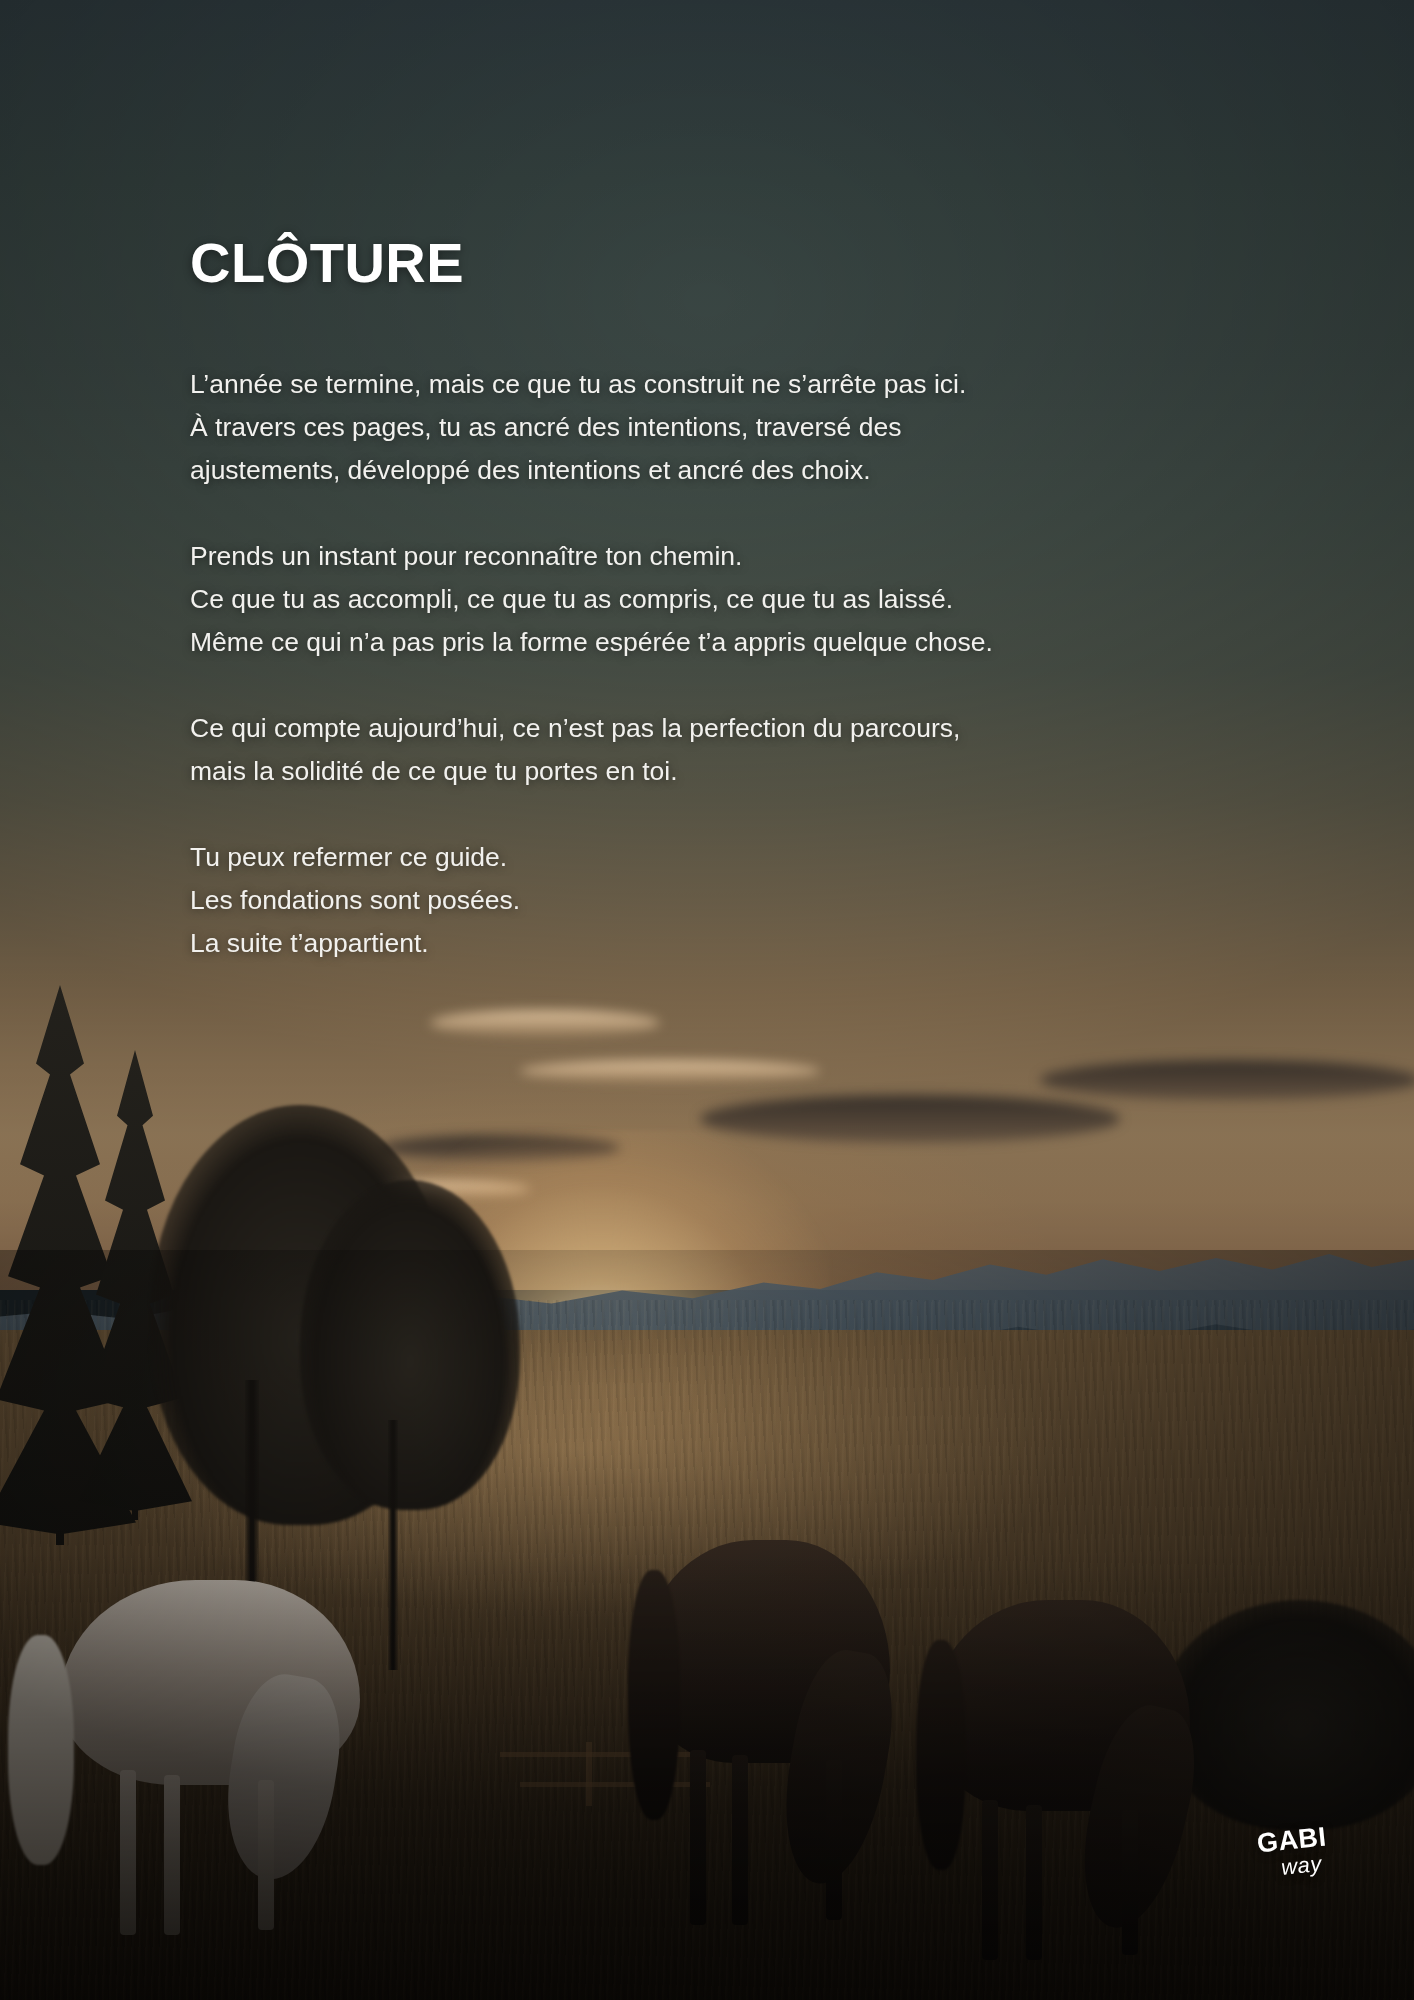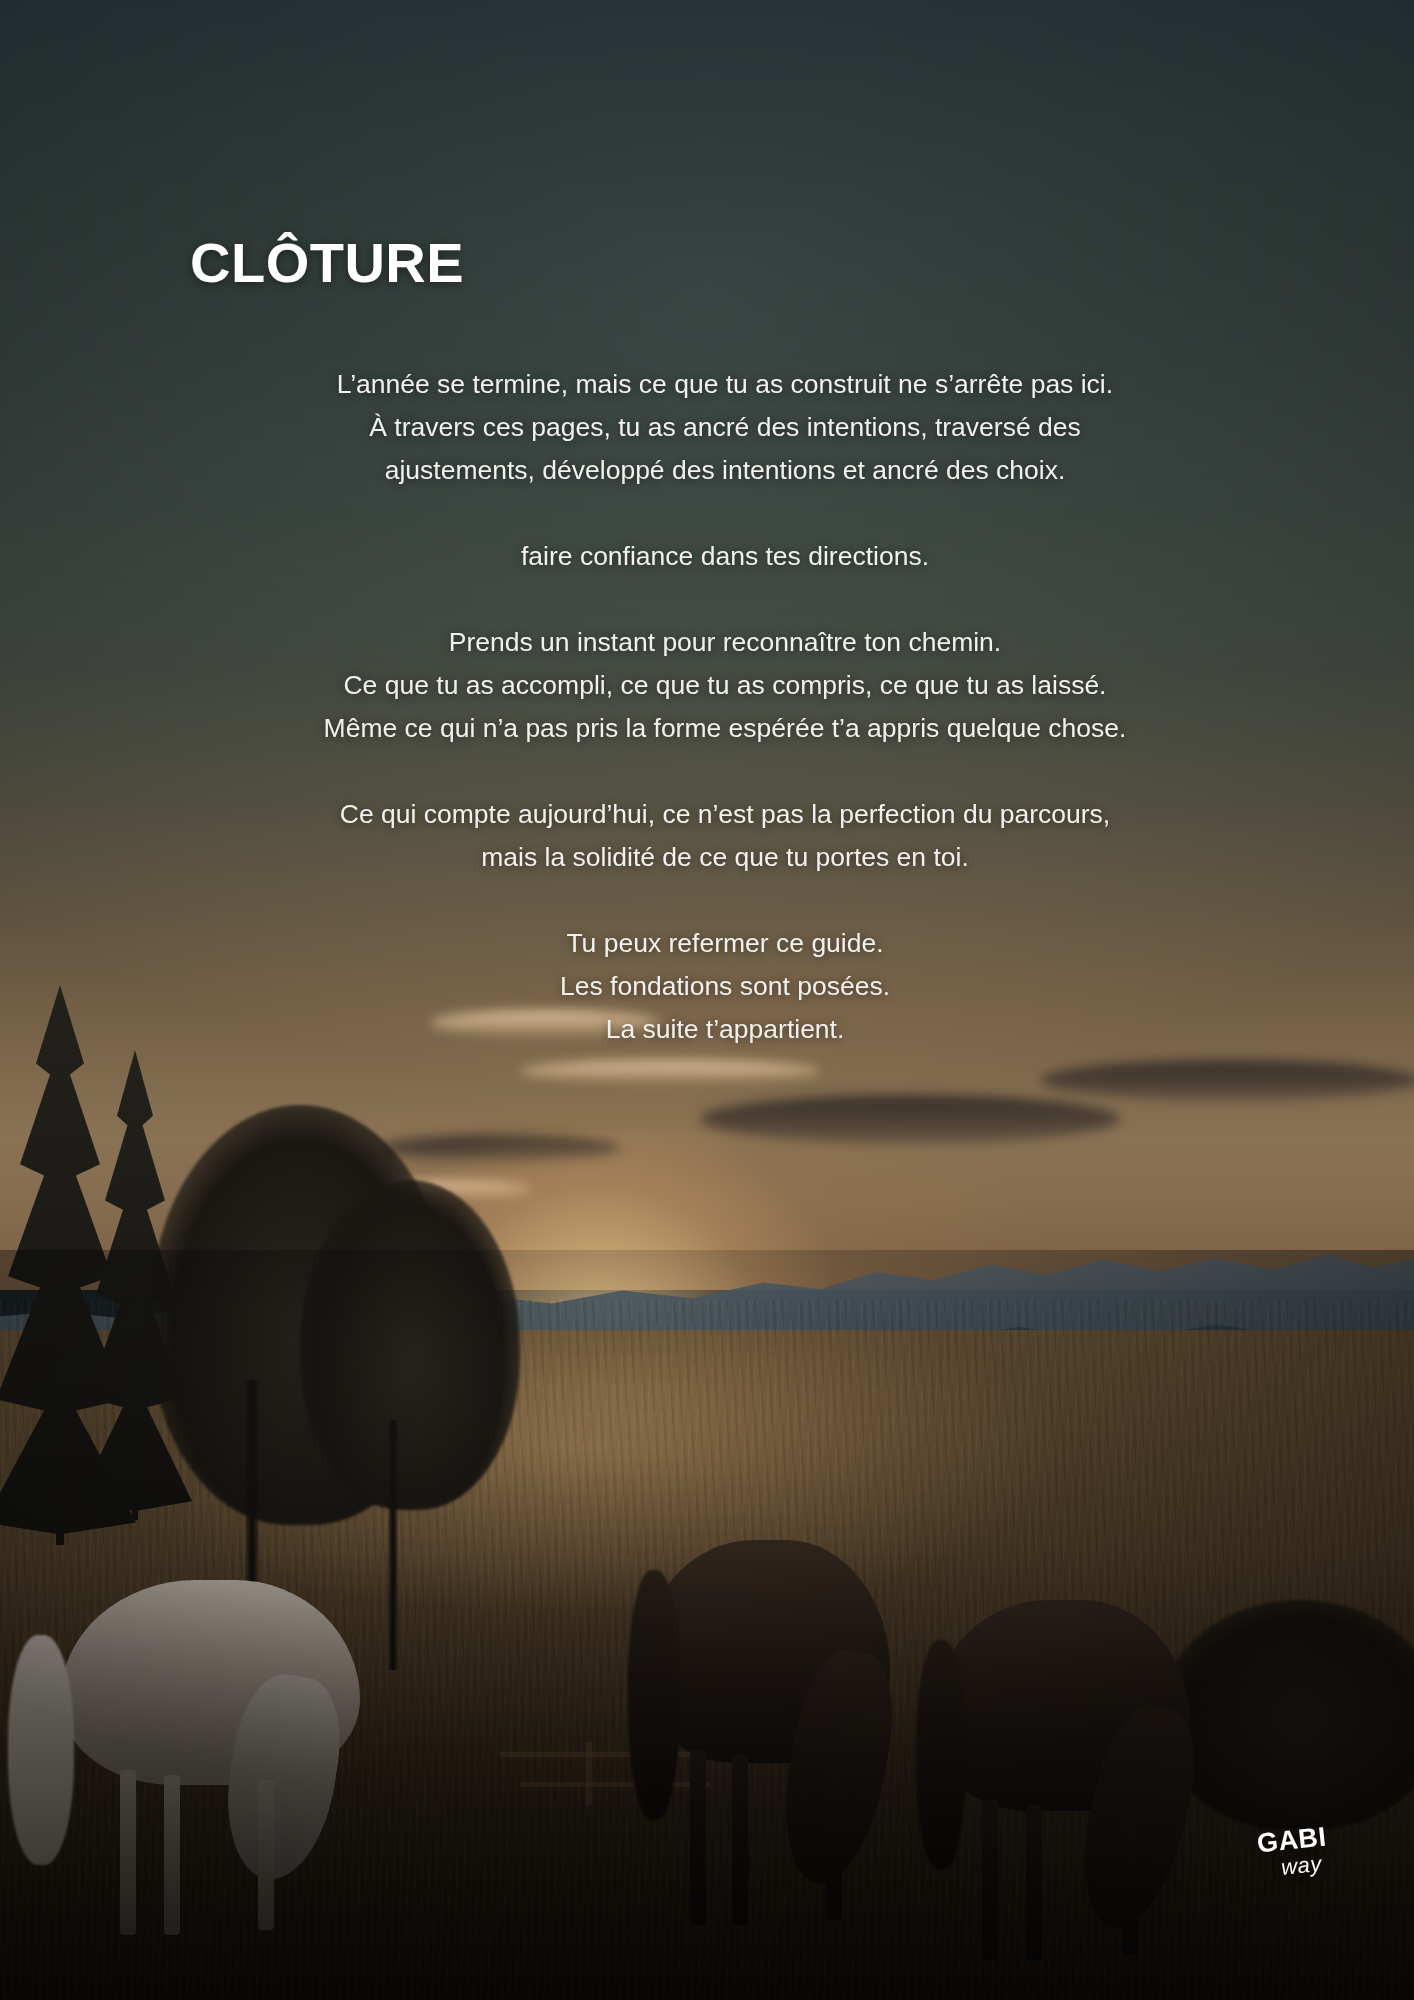--- a/index.html
+++ b/index.html
@@ -165,21 +165,21 @@
     color:#ffffff;
     text-shadow:0 2px 10px rgba(0,0,0,0.45);
   }
   .body-copy {
     position:absolute; left:190px; top:363px; width:1070px;
     color:#f2f1ee;
     font-size:26.5px;
     line-height:43px;
     text-shadow:0 1px 8px rgba(0,0,0,0.5);
   }
-  .para { margin-bottom:43px;text-align:center; }
+  .para { margin-bottom:43px; }
   .para:last-child { margin-bottom:8px; }
   .para div { white-space:nowrap; }
 
   
   .logo {
     position:absolute; right:88px; bottom:118px;
     z-index:50; text-align:center; color:#ffffff;
     text-shadow:0 2px 8px rgba(0,0,0,0.6);
   }
   .logo .brand {
@@ -258,21 +258,20 @@
   <div class="content">
     <div class="title">CLÔTURE</div>
 
     <div class="body-copy">
       <div class="para">
         <div>L’année se termine, mais ce que tu as construit ne s’arrête pas ici.</div>
         <div>À travers ces pages, tu as ancré des intentions, traversé des</div>
         <div>ajustements, développé des intentions et ancré des choix.</div>
       </div>
       <div class="para">
-        <div>faire confiance dans tes directions.</div>
       </div>
       <div class="para">
         <div>Prends un instant pour reconnaître ton chemin.</div>
         <div>Ce que tu as accompli, ce que tu as compris, ce que tu as laissé.</div>
         <div>Même ce qui n’a pas pris la forme espérée t’a appris quelque chose.</div>
       </div>
       <div class="para">
         <div>Ce qui compte aujourd’hui, ce n’est pas la perfection du parcours,</div>
         <div>mais la solidité de ce que tu portes en toi.</div>
       </div>

